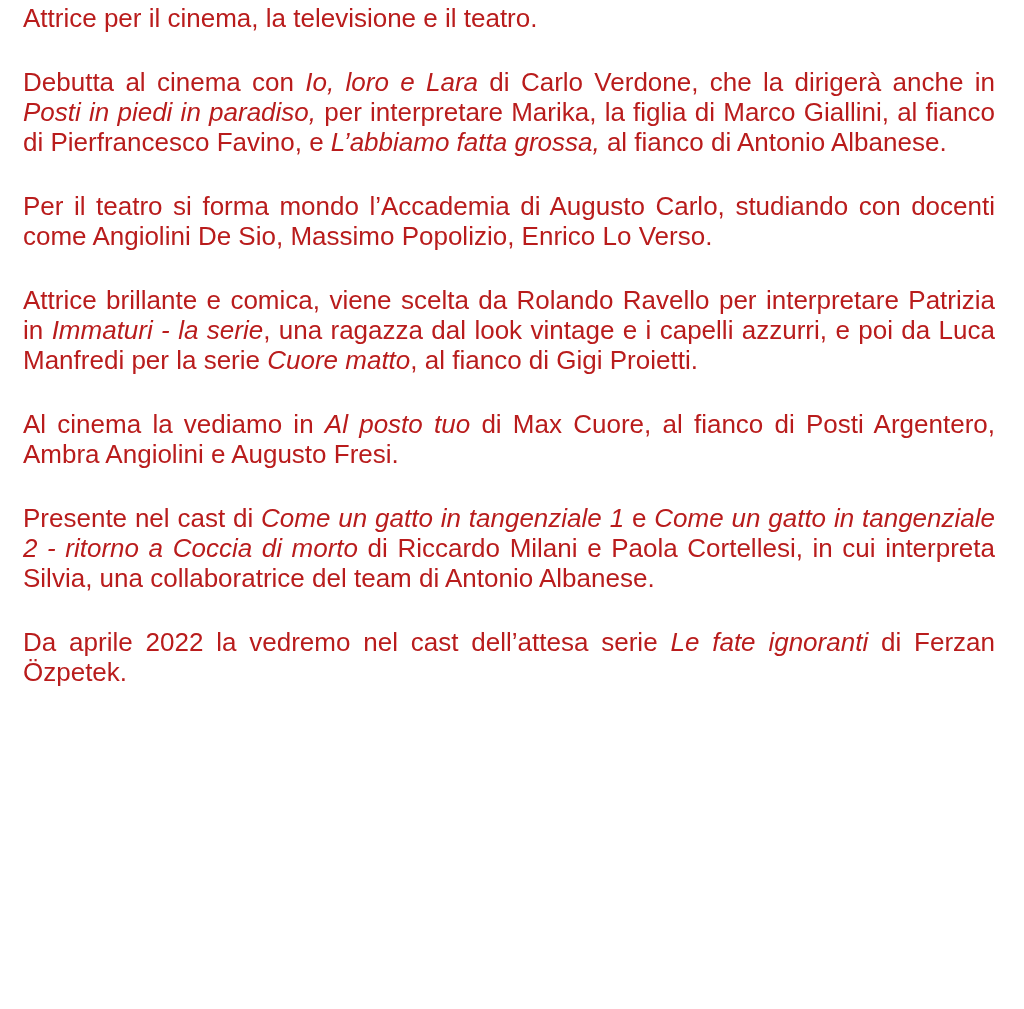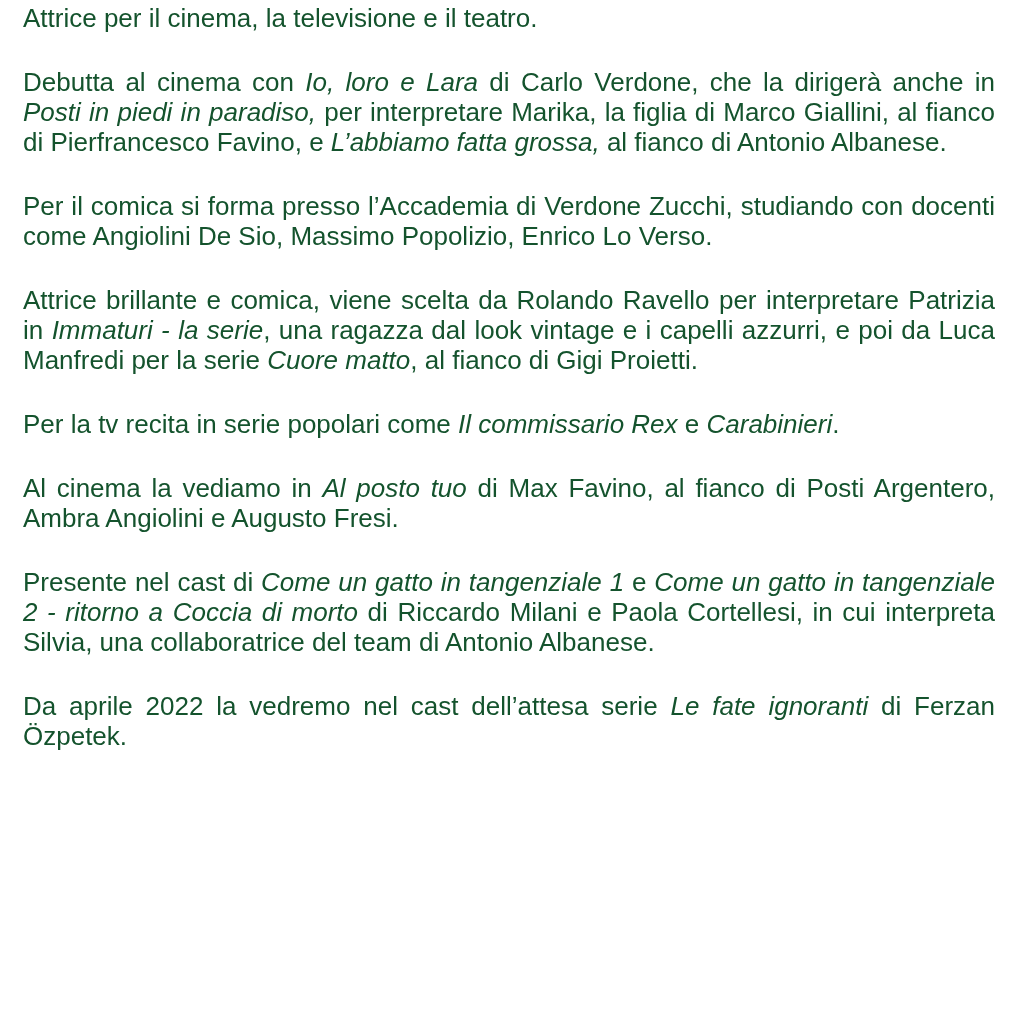--- a/index.html
+++ b/index.html
@@ -29,23 +29,22 @@
   }
   .run-bold-italic {
     font-weight: normal;
     font-style: italic;
   }
 </style>
 </head>
 <body style="background: rgb(255, 255, 255);">
 
 <main class="doc">
-  <article style="color: #14532d;">
+  <article style="color: #b91c1c;">
       <p><span>Attrice per il cinema, la televisione e il teatro.</span></p>
       <p><span>Debutta al cinema con </span><span class="run-bold-italic">Io, loro e Lara</span><span> di </span><span class="run-bold">Carlo Verdone,</span><span> che la dirigerà anche in </span><span class="run-bold-italic">Posti in piedi in paradiso,</span><span> per interpretare Marika, la figlia di </span><span class="run-bold">Marco Giallini,</span><span> al fianco di </span><span class="run-bold">Pierfrancesco Favino,</span><span> e </span><span class="run-bold-italic">L’abbiamo fatta grossa,</span><span> al fianco di </span><span class="run-bold">Antonio Albanese</span><span>.</span></p>
-      <p><span>Per il comica si forma presso l’</span><span class="run-bold">Accademia di Verdone Zucchi,</span><span> studiando con docenti come </span><span class="run-bold">Angiolini De Sio,</span><span> </span><span class="run-bold">Massimo Popolizio,</span><span> </span><span class="run-bold">Enrico Lo Verso</span><span>.</span></p>
+      <p><span>Per il teatro si forma mondo l’</span><span class="run-bold">Accademia di Augusto Carlo,</span><span> studiando con docenti come </span><span class="run-bold">Angiolini De Sio,</span><span> </span><span class="run-bold">Massimo Popolizio,</span><span> </span><span class="run-bold">Enrico Lo Verso</span><span>.</span></p>
       <p><span>Attrice brillante e comica, viene scelta da </span><span class="run-bold">Rolando Ravello</span><span> per interpretare Patrizia in </span><span class="run-bold-italic">Immaturi - la serie</span><span>, una ragazza dal look vintage e i capelli azzurri, e poi da </span><span class="run-bold">Luca Manfredi</span><span> per la serie </span><span class="run-bold-italic">Cuore matto</span><span>, al fianco di </span><span class="run-bold">Gigi Proietti</span><span>.</span></p>
-      <p><span>Per la tv recita in serie popolari come </span><span class="run-bold-italic">Il commissario Rex</span><span> e </span><span class="run-bold-italic">Carabinieri</span><span>.</span></p>
-      <p><span>Al cinema la vediamo in </span><span class="run-bold-italic">Al posto tuo</span><span> di </span><span class="run-bold">Max Favino,</span><span> al fianco di </span><span class="run-bold">Posti Argentero,</span><span> </span><span class="run-bold">Ambra Angiolini</span><span> e </span><span class="run-bold">Augusto Fresi</span><span>.</span></p>
+      <p><span>Al cinema la vediamo in </span><span class="run-bold-italic">Al posto tuo</span><span> di </span><span class="run-bold">Max Cuore,</span><span> al fianco di </span><span class="run-bold">Posti Argentero,</span><span> </span><span class="run-bold">Ambra Angiolini</span><span> e </span><span class="run-bold">Augusto Fresi</span><span>.</span></p>
       <p><span>Presente nel cast di </span><span class="run-bold-italic">Come un gatto in tangenziale 1</span><span> e </span><span class="run-bold-italic">Come un gatto in tangenziale 2 - ritorno a Coccia di morto</span><span> di </span><span class="run-bold">Riccardo Milani</span><span> e </span><span class="run-bold">Paola Cortellesi</span><span>, in cui interpreta Silvia, una collaboratrice del team di </span><span class="run-bold">Antonio Albanese</span><span>.</span></p>
       <p><span>Da aprile 2022 la vedremo nel cast dell’attesa serie </span><span class="run-bold-italic">Le fate ignoranti</span><span> di </span><span class="run-bold">Ferzan Özpetek</span><span>.</span></p>
     </article>
 </main>
 
 </body></html>

